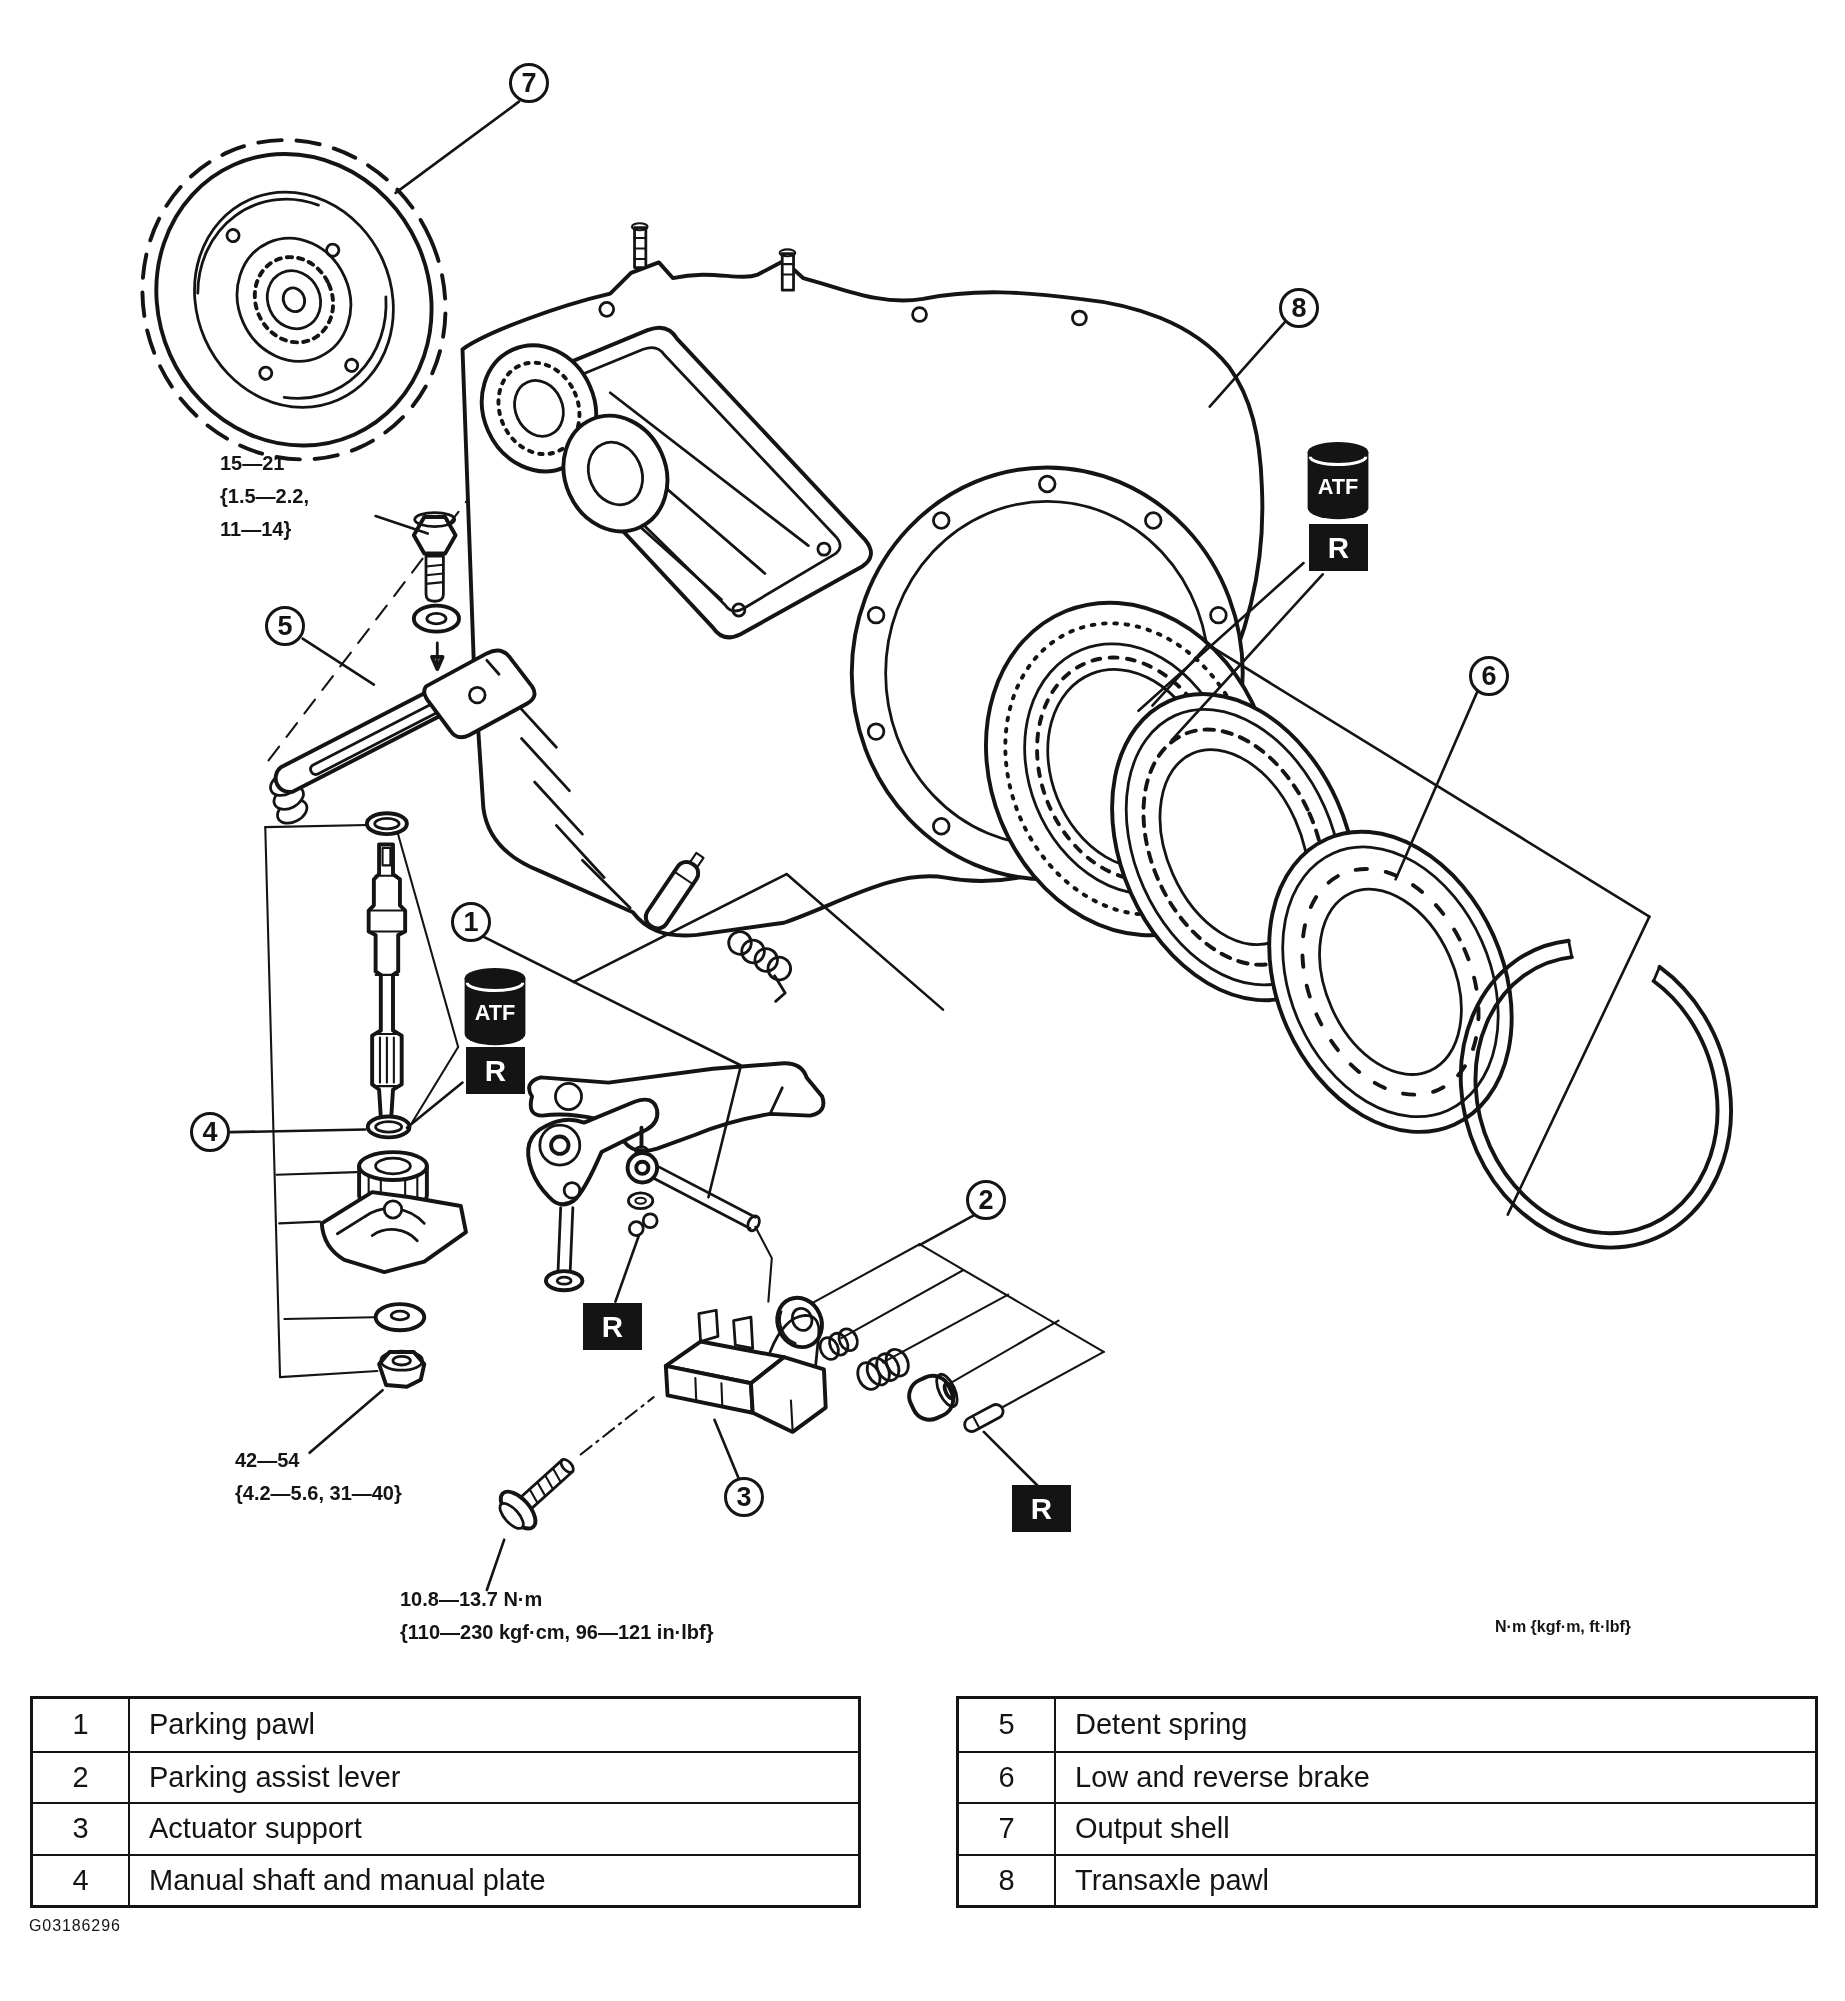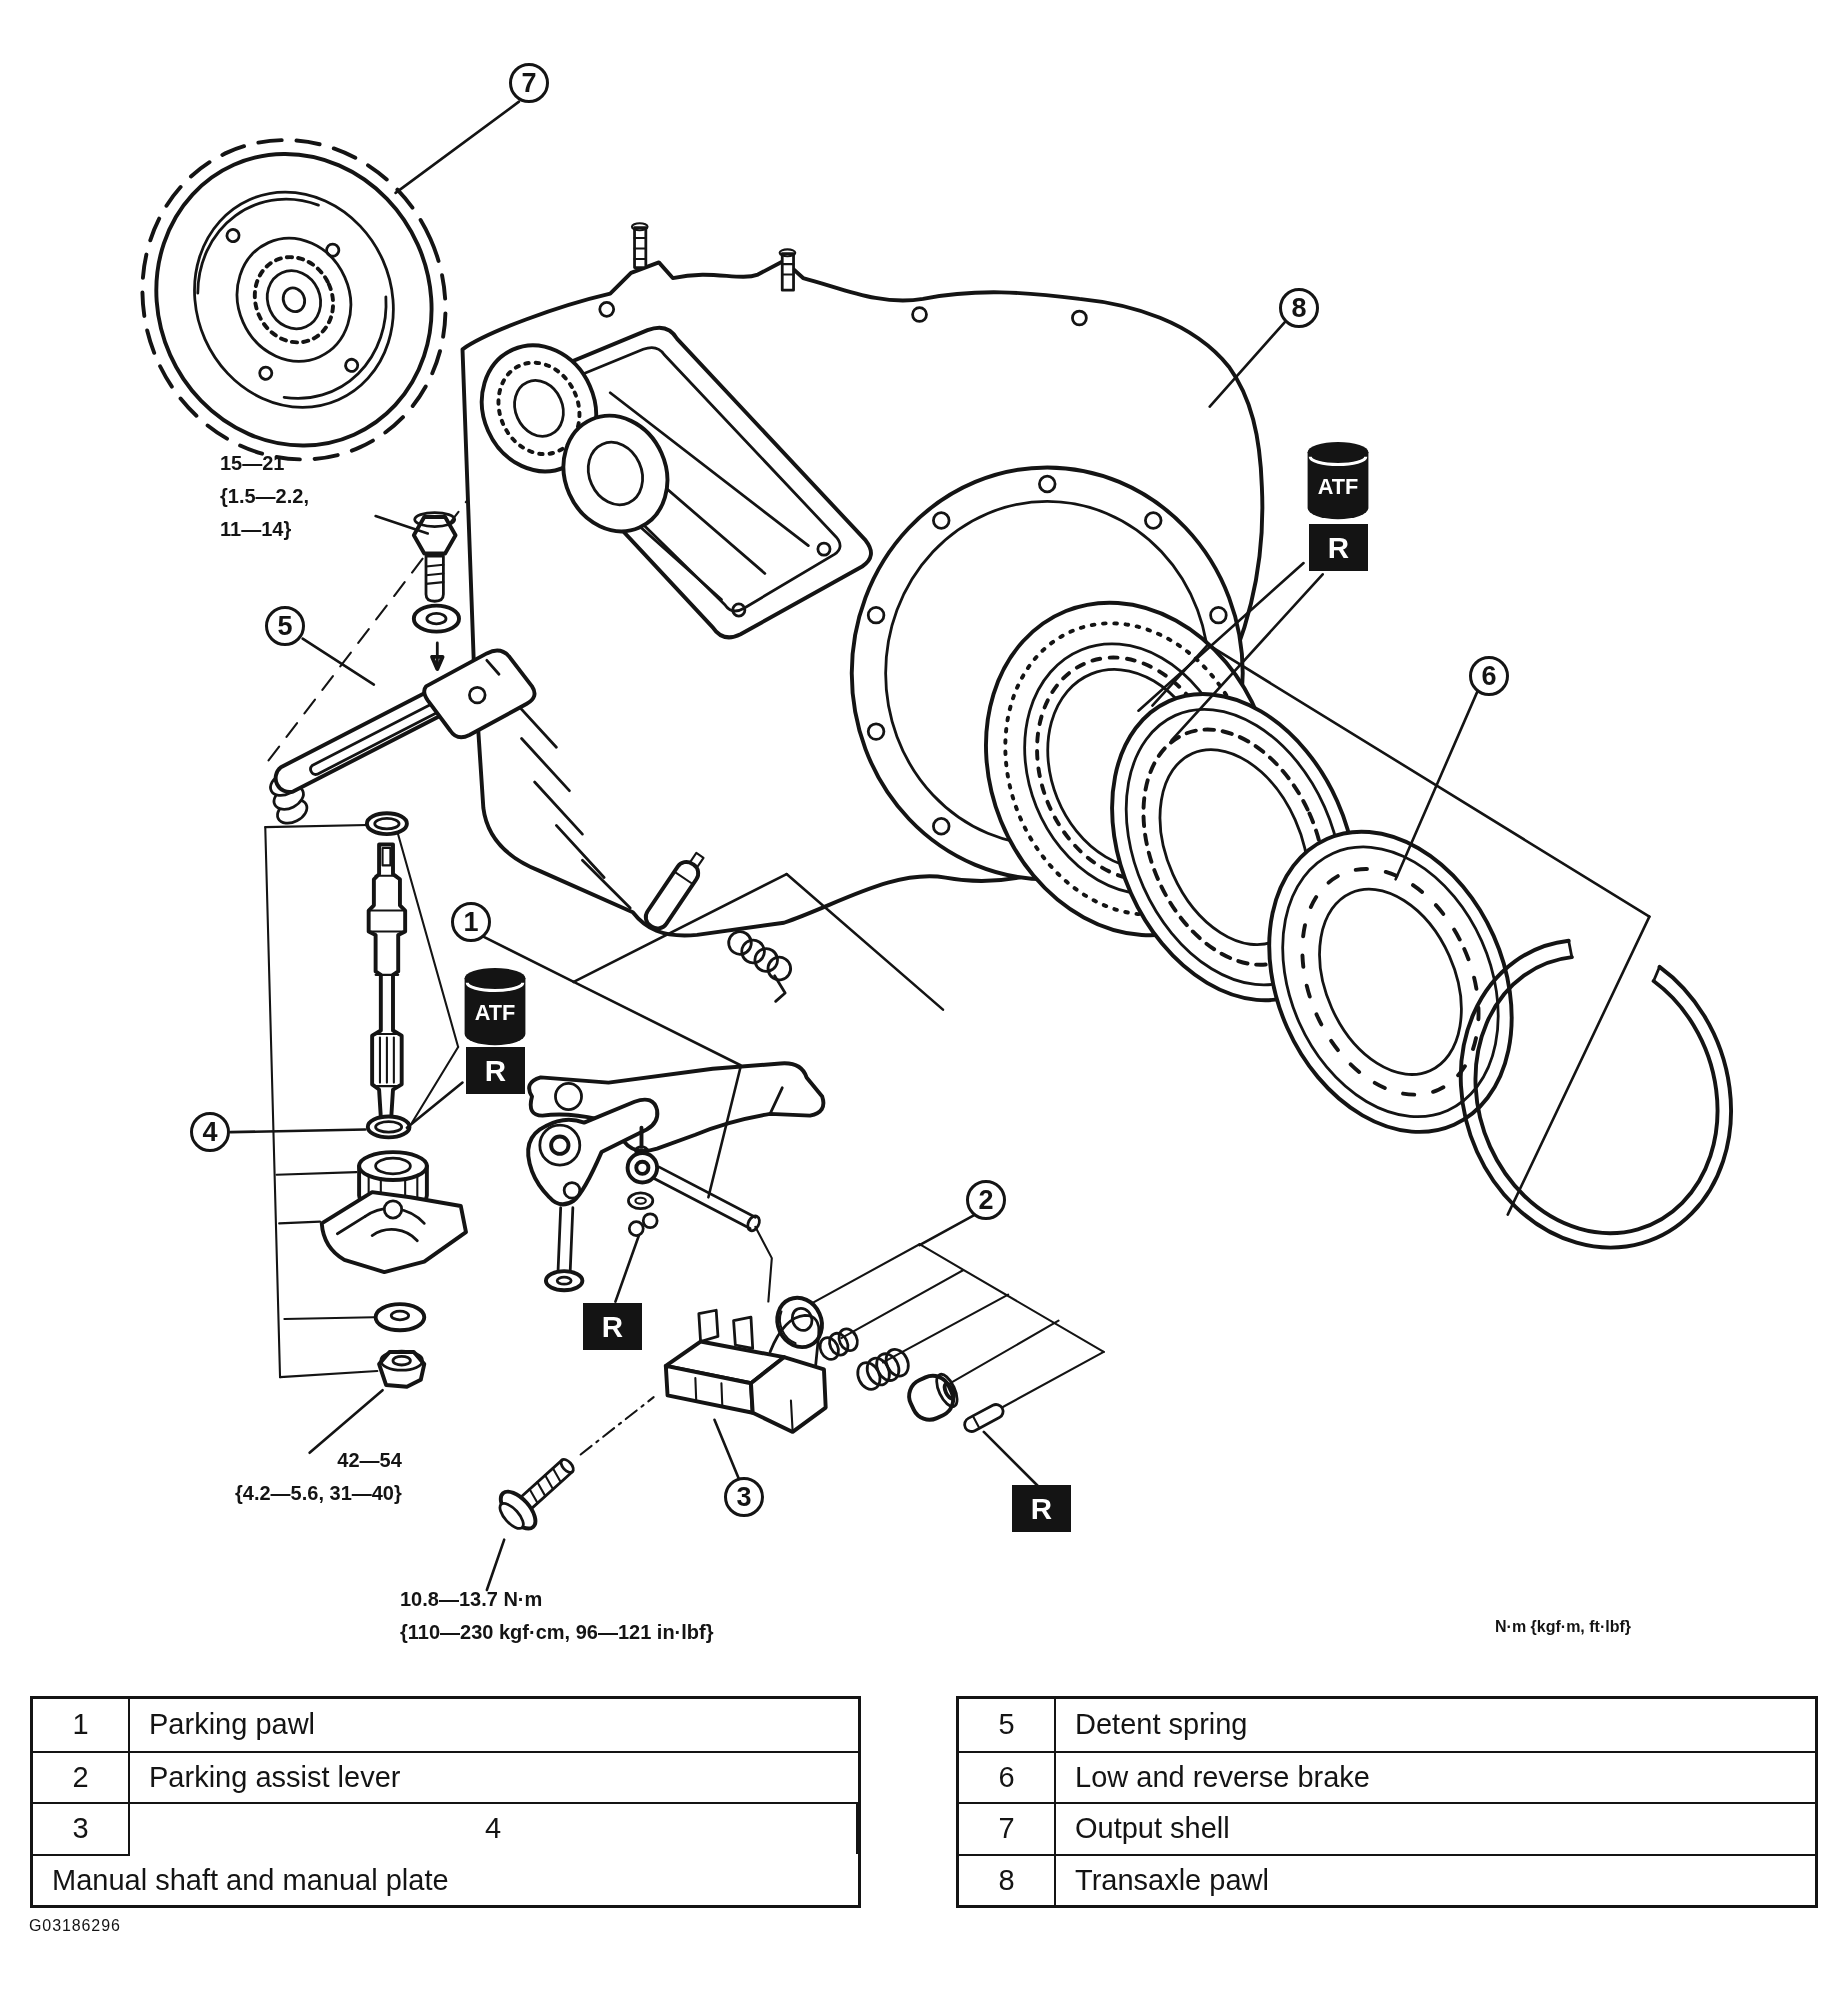--- a/index.html
+++ b/index.html
@@ -349,21 +349,21 @@
       <line x1="1898" y1="1055" x2="1735" y2="1398"></line>
       <line x1="1390" y1="742" x2="1326" y2="812"></line>
     </g>
   </svg>
 
   <div class="ov torque" style="left:220px; top:447px;">
     <div>15—21</div>
     <div>{1.5—2.2,</div>
     <div>11—14}</div>
   </div>
-  <div class="ov torque" style="left:235px; top:1444px;text-align:right;">
+  <div class="ov torque" style="left:235px; top:1444px;">
     <div>42—54</div>
     <div>{4.2—5.6, 31—40}</div>
   </div>
   <div class="ov torque" style="left:400px; top:1583px;">
     <div>10.8—13.7 N·m</div>
     <div>{110—230 kgf·cm, 96—121 in·lbf}</div>
   </div>
 
   <div class="ov units-note" style="left:1377px; top:1618px; width:254px;">N·m {kgf·m, ft·lbf}</div>
   <div class="ov gcode" style="left:29px; top:1917px;">G03186296</div>
@@ -419,20 +419,21 @@
   <div class="rbox" style="left:1012px; top:1485px;">
       <span>R</span>
     </div>
 
   <div class="legend" style="left:30px; top:1696px; width:831px; height:212px;">
     <div class="lnum r0">1</div>
     <div class="llabel r0">Parking pawl</div>
     <div class="lnum">2</div>
     <div class="llabel">Parking assist lever</div>
     <div class="lnum">3</div>
+    <div class="llabel">Actuator support</div>
     <div class="lnum">4</div>
     <div class="llabel">Manual shaft and manual plate</div>
   </div>
 
   <div class="legend" style="left:956px; top:1696px; width:862px; height:212px;">
     <div class="lnum r0">5</div>
     <div class="llabel r0">Detent spring</div>
     <div class="lnum">6</div>
     <div class="llabel">Low and reverse brake</div>
     <div class="lnum">7</div>

